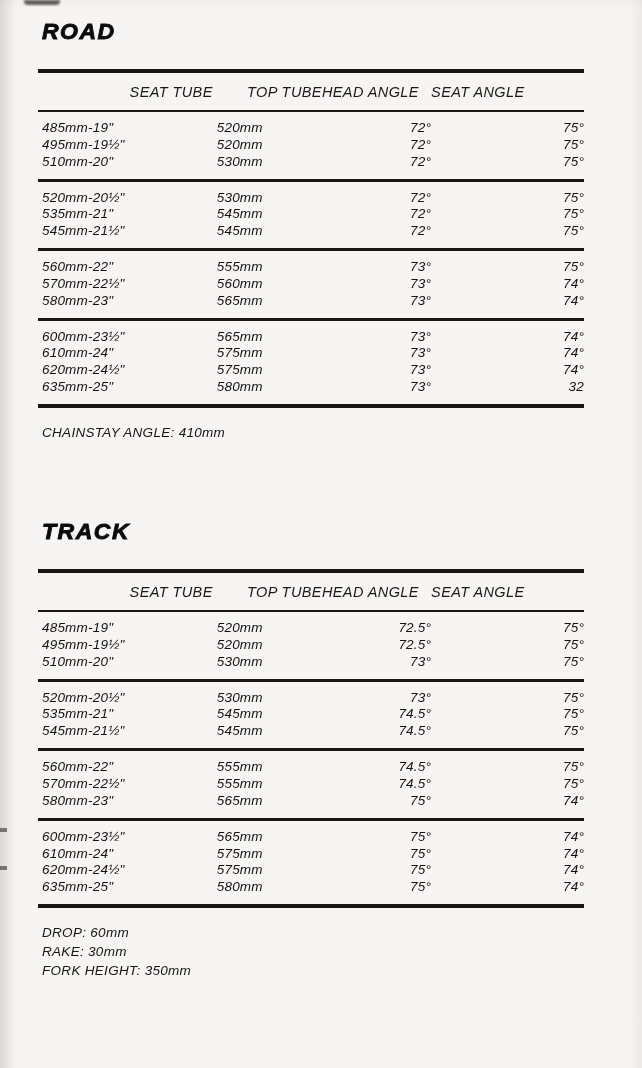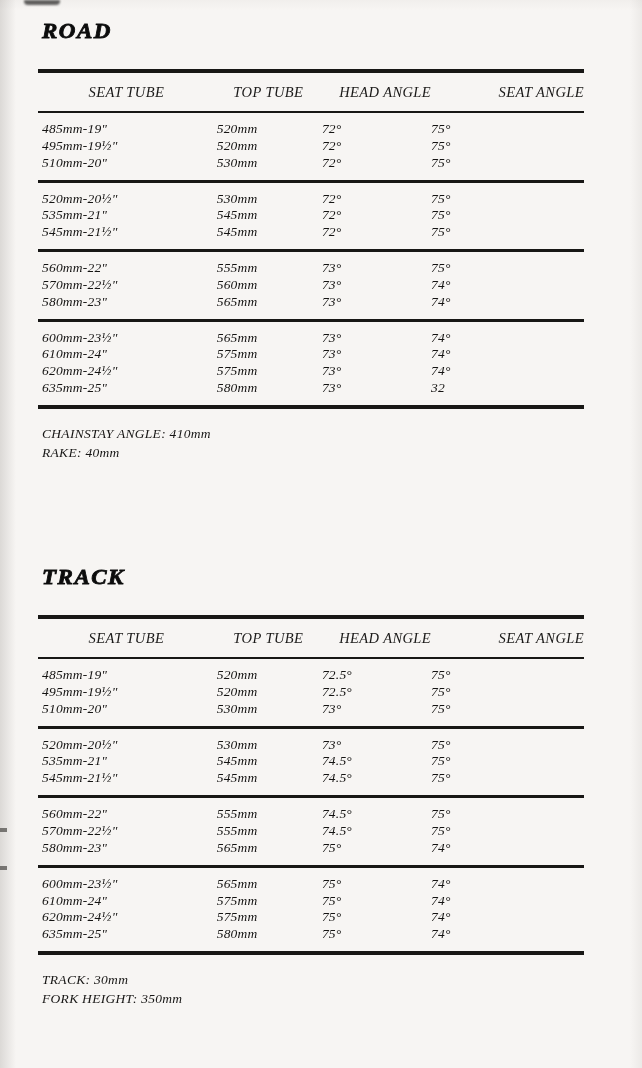--- a/index.html
+++ b/index.html
@@ -20,23 +20,23 @@
     color: #161616;
   }
   .smudge-top {
     position: absolute; left: 24px; top: 0; width: 36px; height: 5px;
     background: #2f2e2d; opacity: .75; filter: blur(1px); border-radius: 0 0 4px 4px;
   }
   .edge-mark { position: absolute; left: 0; width: 7px; height: 4px; background: #4a4845; opacity:.7; filter: blur(.5px); }
   .edge-mark.m1 { top: 828px; }
   .edge-mark.m2 { top: 866px; }
 
-  .section { margin: 0 58px 0 38px; font-family: Liberation Serif, serif; }
+  .section { margin: 0 58px 0 38px; }
   .section.first { padding-top: 20px; }
-  .section.second { margin-top: 104px; }
+  .section.second { margin-top: 78px; }
 
   .sec-title {
     font-size: 23px; line-height: 24px;
     font-weight: 700; font-style: italic;
     letter-spacing: 1.5px;
     color: #0c0c0c;
     -webkit-text-stroke: 0.9px #0c0c0c;
     margin: 0 0 0 4px;
     transform: scaleY(0.95);
     transform-origin: left top;
@@ -51,39 +51,39 @@
   }
   col.col1 { width: 32%; }
   col.col2 { width: 20%; }
   col.col3 { width: 20%; }
   col.col4 { width: 28%; }
 
   thead th {
     font-style: italic; font-weight: 400;
     font-size: 14.5px; letter-spacing: 0.4px;
     color: #1a1918;
-    text-align: center;
+    text-align: right;
     padding: 11px 0 10px 2px;
     border-bottom: 2.5px solid #181715;
     white-space: nowrap;
   }
-  thead th.c { text-align: right; padding-left: 0; }
+  thead th.c { text-align: left; padding-left: 0; }
 
   tbody { border-bottom: 3.5px solid #181715; }
   tbody:last-of-type { border-bottom: none; }
 
   td {
     font-style: italic;
     font-size: 13.5px; line-height: 15px;
     letter-spacing: 0.2px;
     color: #141312;
     padding: 0.9px 0 0.9px 4px;
     white-space: nowrap;
   }
-  td.c { text-align: left; padding-left: 0; }
+  td.c { text-align: right; padding-left: 0; }
   tbody tr:first-child td { padding-top: 8px; }
   tbody tr:last-child td { padding-bottom: 10px; }
 
   .notes { margin: 15px 0 0 4px; }
   .notes div {
     font-style: italic;
     font-size: 13.5px; line-height: 19px;
     letter-spacing: 0.3px;
     color: #171615;
     white-space: nowrap;
@@ -196,21 +196,20 @@
           <tr>
             <td>635mm-25"</td>
             <td>580mm</td>
             <td class="c">73°</td>
             <td class="c">32</td>
           </tr>
         </tbody>
       </table>
     <div class="notes">
         <div>CHAINSTAY ANGLE: 410mm</div>
-        <div>RAKE: 40mm</div>
       </div>
   </div>
 
   <div class="section second">
     <h2 class="sec-title">TRACK</h2>
     <table class="geo-table">
       <colgroup>
           <col class="col1">
           <col class="col2">
           <col class="col3">
@@ -305,17 +304,18 @@
           </tr>
           <tr>
             <td>635mm-25"</td>
             <td>580mm</td>
             <td class="c">75°</td>
             <td class="c">74°</td>
           </tr>
         </tbody>
       </table>
     <div class="notes">
-        <div>TRACK: 30mm</div>
+        <div>DROP: 60mm</div>
+        <div>RAKE: 30mm</div>
         <div>FORK HEIGHT: 350mm</div>
       </div>
   </div>
 </div>
 
 </body></html>

